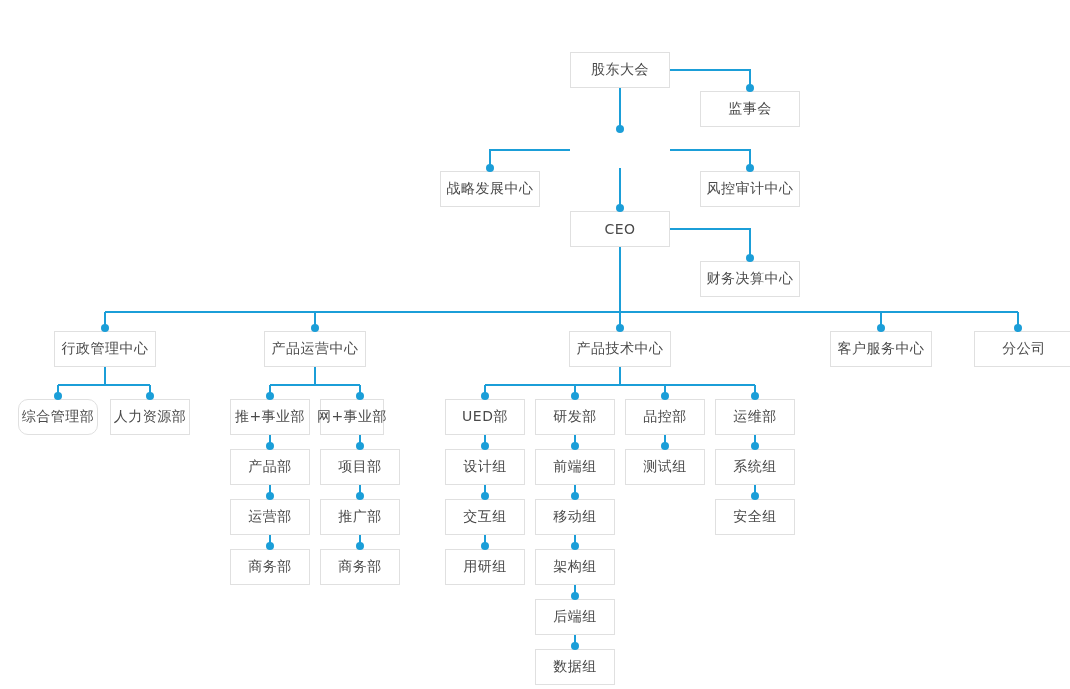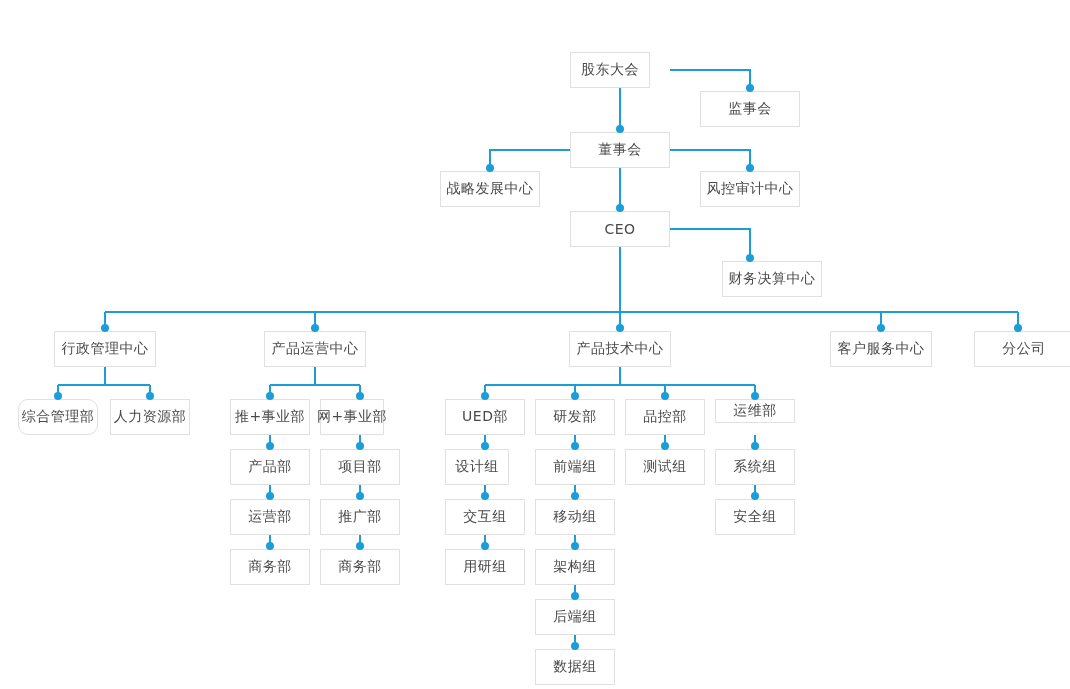--- a/index.html
+++ b/index.html
@@ -27,43 +27,42 @@
   svg.links {
     position: absolute;
     left: 0; top: 0;
     pointer-events: none;
   }
 </style>
 </head>
 <body>
 
 <div class="canvas" id="canvas">
-    <div class="node" style="left: 570px; top: 52px; width: 80px; height: 36px;">股东大会</div>
+    <div class="node" style="left: 570px; top: 52px; width: 100px; height: 36px;">股东大会</div>
     <div class="node" style="left: 700px; top: 91px; width: 100px; height: 36px;">监事会</div>
-    <div class="node" style="left: 570px; top: 132px; width: 100px; height: 36px;">董事会</div>
     <div class="node" style="left: 440px; top: 171px; width: 100px; height: 36px;">战略发展中心</div>
     <div class="node" style="left: 700px; top: 171px; width: 100px; height: 36px;">风控审计中心</div>
     <div class="node" style="left: 570px; top: 211px; width: 100px; height: 36px;">CEO</div>
-    <div class="node" style="left: 722px; top: 261px; width: 100px; height: 36px; font-family: Liberation Mono, monospace;">财务决算中心</div>
+    <div class="node" style="left: 700px; top: 261px; width: 100px; height: 36px; font-family: Liberation Mono, monospace;">财务决算中心</div>
     <div class="node" style="left: 54px; top: 331px; width: 102px; height: 36px;">行政管理中心</div>
     <div class="node" style="left: 264px; top: 331px; width: 102px; height: 36px;">产品运营中心</div>
     <div class="node" style="left: 569px; top: 331px; width: 102px; height: 36px;">产品技术中心</div>
     <div class="node" style="left: 830px; top: 331px; width: 102px; height: 36px;">客户服务中心</div>
     <div class="node" style="left: 968px; top: 331px; width: 100px; height: 36px; margin-left: 6px;">分公司</div>
     <div class="node" style="left: 18px; top: 399px; width: 80px; height: 36px; border-radius: 10px;">综合管理部</div>
     <div class="node" style="left: 110px; top: 399px; width: 80px; height: 36px;">人力资源部</div>
     <div class="node" style="left: 230px; top: 399px; width: 80px; height: 36px;">推+事业部</div>
     <div class="node" style="left: 320px; top: 399px; width: 64px; height: 36px;">网+事业部</div>
     <div class="node" style="left: 445px; top: 399px; width: 80px; height: 36px;">UED部</div>
     <div class="node" style="left: 535px; top: 399px; width: 80px; height: 36px;">研发部</div>
     <div class="node" style="left: 625px; top: 399px; width: 80px; height: 36px;">品控部</div>
-    <div class="node" style="left: 715px; top: 399px; width: 80px; height: 24px;">运维部</div>
+    <div class="node" style="left: 715px; top: 399px; width: 80px; height: 36px;">运维部</div>
     <div class="node" style="left: 230px; top: 449px; width: 80px; height: 36px;">产品部</div>
     <div class="node" style="left: 320px; top: 449px; width: 80px; height: 36px;">项目部</div>
-    <div class="node" style="left: 445px; top: 449px; width: 64px; height: 36px;">设计组</div>
+    <div class="node" style="left: 445px; top: 449px; width: 80px; height: 36px;">设计组</div>
     <div class="node" style="left: 535px; top: 449px; width: 80px; height: 36px;">前端组</div>
     <div class="node" style="left: 625px; top: 449px; width: 80px; height: 36px;">测试组</div>
     <div class="node" style="left: 715px; top: 449px; width: 80px; height: 36px;">系统组</div>
     <div class="node" style="left: 230px; top: 499px; width: 80px; height: 36px;">运营部</div>
     <div class="node" style="left: 320px; top: 499px; width: 80px; height: 36px;">推广部</div>
     <div class="node" style="left: 445px; top: 499px; width: 80px; height: 36px;">交互组</div>
     <div class="node" style="left: 535px; top: 499px; width: 80px; height: 36px;">移动组</div>
     <div class="node" style="left: 715px; top: 499px; width: 80px; height: 36px;">安全组</div>
     <div class="node" style="left: 230px; top: 549px; width: 80px; height: 36px;">商务部</div>
     <div class="node" style="left: 320px; top: 549px; width: 80px; height: 36px;">商务部</div>

